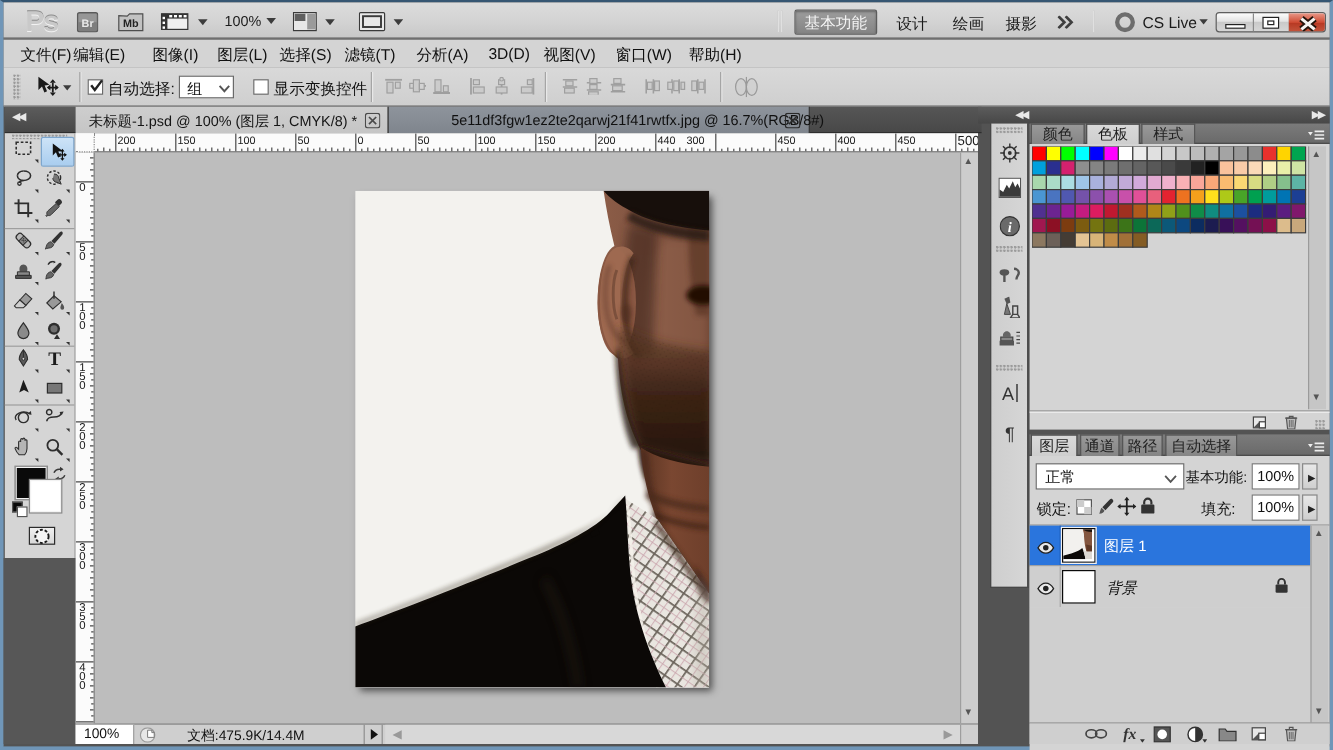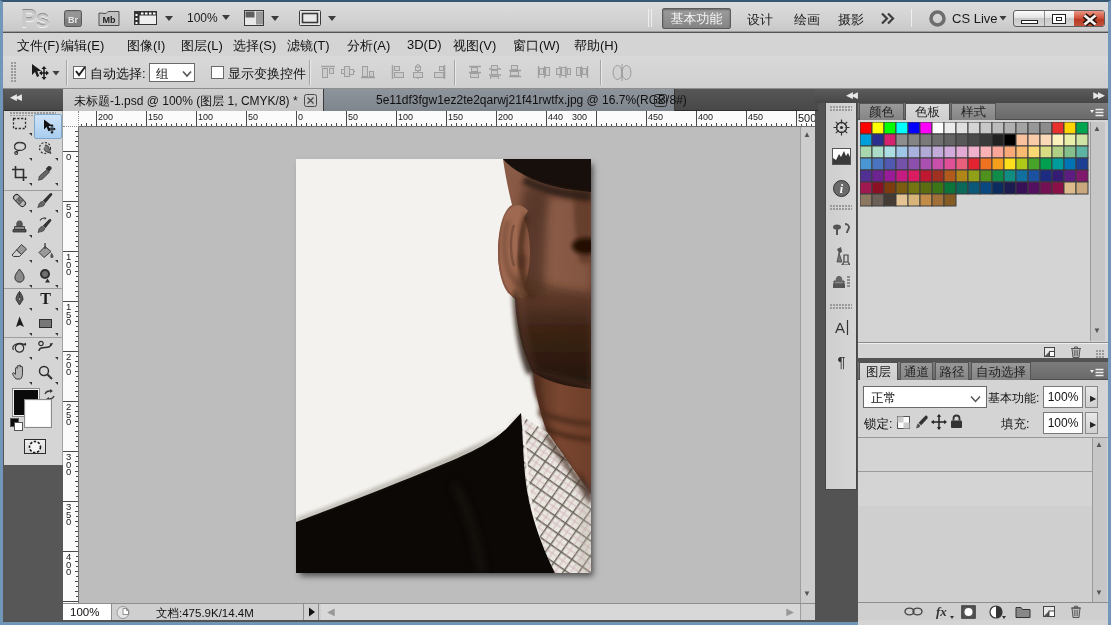--- a/index.html
+++ b/index.html
@@ -793,21 +793,50 @@
  <svg class="abs" style="left:92px;top:34px" width="13" height="15">
       <rect x="1" y="6.5" width="11" height="7.5" rx="1" fill="#333"></rect>
       <path d="M3.5,6.5 v-2 a3,3 0 0 1 6,0 v2" fill="none" stroke="#333" stroke-width="1.8"></path>
     </svg>
  <div class="abs" style="left:143px;top:36px;font-size:12.5px;color:#111;text-align:right;">填充:</div>
  <div class="numbox" style="left:185px;top:32px;width:40px;height:22px;line-height:20px;">100%</div>
  <div class="spin" style="left:227px;top:32px;height:22px;">
       <span style="position:absolute;left:4px;top:7px;">▶</span>
     </div>
  <div class="abs" style="left:0;top:57px;width:250px;height:1px;background:#989898;"></div>
+ <div class="abs" style="left:0;top:58px;width:234px;height:33px;background:#2a75dd;">
+   <div class="abs" style="left:6px;top:11px;"><svg width="15" height="11" viewBox="0 0 15 11">
+          <path d="M1,5.5 C3,2.2 5.2,1 7.5,1 C9.8,1 12,2.2 14,5.5 C12,8.8 9.8,10 7.5,10 C5.2,10 3,8.8 1,5.5 Z" fill="#e9e9e9" stroke="#222" stroke-width="1.1"></path>
+          <circle cx="7.5" cy="5.5" r="2.3" fill="#222"></circle>
+        </svg></div>
+   <div class="abs" style="left:25px;top:0;width:1px;height:33px;background:#1d5cb8;"></div>
+   <div class="abs" style="left:27px;top:2px;width:28px;height:29px;background:#fff;border:1px solid #0a0a0a;outline:1px solid #f0f0f0;"><svg width="24" height="25" viewBox="0 0 295 414" preserveAspectRatio="none">
+<rect width="295" height="414" fill="#f2f1ee"></rect>
+<path d="M200,0 L295,0 L295,310 L240,310 C228,270 215,180 212,60 Z" fill="#84563f"></path>
+<path d="M200,0 L295,0 L295,40 C250,38 215,22 200,0 Z" fill="#19110c"></path>
+<path d="M235,210 L295,228 L295,310 L240,310 Z" fill="#5e3826"></path>
+<path d="M0,365 C70,338 160,310 195,258 L205,290 C215,330 225,380 228,414 L0,414 Z" fill="#0c0907"></path>
+<path d="M205,290 C215,330 225,380 228,414 L295,414 L295,308 L240,308 Z" fill="#ddd8d2"></path>
+</svg></div>
+   <div class="abs" style="left:62px;top:9px;font-size:12.5px;color:#fff;">图层 1</div>
+ </div>
  <div class="abs" style="left:0;top:91px;width:234px;height:1px;background:#9a9a9a;"></div>
+ <div class="abs" style="left:0;top:92px;width:234px;height:34px;background:#cfcfcf;">
+   <div class="abs" style="left:6px;top:11px;"><svg width="15" height="11" viewBox="0 0 15 11">
+          <path d="M1,5.5 C3,2.2 5.2,1 7.5,1 C9.8,1 12,2.2 14,5.5 C12,8.8 9.8,10 7.5,10 C5.2,10 3,8.8 1,5.5 Z" fill="#e9e9e9" stroke="#222" stroke-width="1.1"></path>
+          <circle cx="7.5" cy="5.5" r="2.3" fill="#222"></circle>
+        </svg></div>
+   <div class="abs" style="left:25px;top:0;width:1px;height:34px;background:#aaa;"></div>
+   <div class="abs" style="left:27px;top:3px;width:28px;height:28px;background:#fff;border:1px solid #0a0a0a;"></div>
+   <div class="abs" style="left:64px;top:10px;font-size:12.5px;color:#111;font-style:italic;">背景</div>
+   <svg class="abs" style="left:204px;top:9px" width="12" height="14">
+        <rect x="1" y="6" width="10" height="7" rx="1" fill="#333"></rect>
+        <path d="M3.2,6 v-1.8 a2.8,2.8 0 0 1 5.6,0 v1.8" fill="none" stroke="#333" stroke-width="1.6"></path>
+      </svg>
+ </div>
  <div class="abs" style="left:0;top:126px;width:234px;height:96px;background:#cfcfcf;"></div>
  <div class="scol" style="left:234px;top:58px;height:164px;">
    <div class="sarr" style="top:2px;">▲</div>
    <div class="sarr" style="top:150px;">▼</div>
  </div>
  <div class="abs" style="left:0;top:222px;width:250px;height:1px;background:#8e8e8e;"></div>
  <div class="abs" style="left:0;top:223px;width:250px;height:17px;background:#cfcfcf;">
   <svg class="abs" style="left:46px;top:4px" width="19" height="9">
         <g fill="none" stroke="#444" stroke-width="1.4">
           <ellipse cx="5.5" cy="4.5" rx="4.5" ry="3.4"></ellipse>

